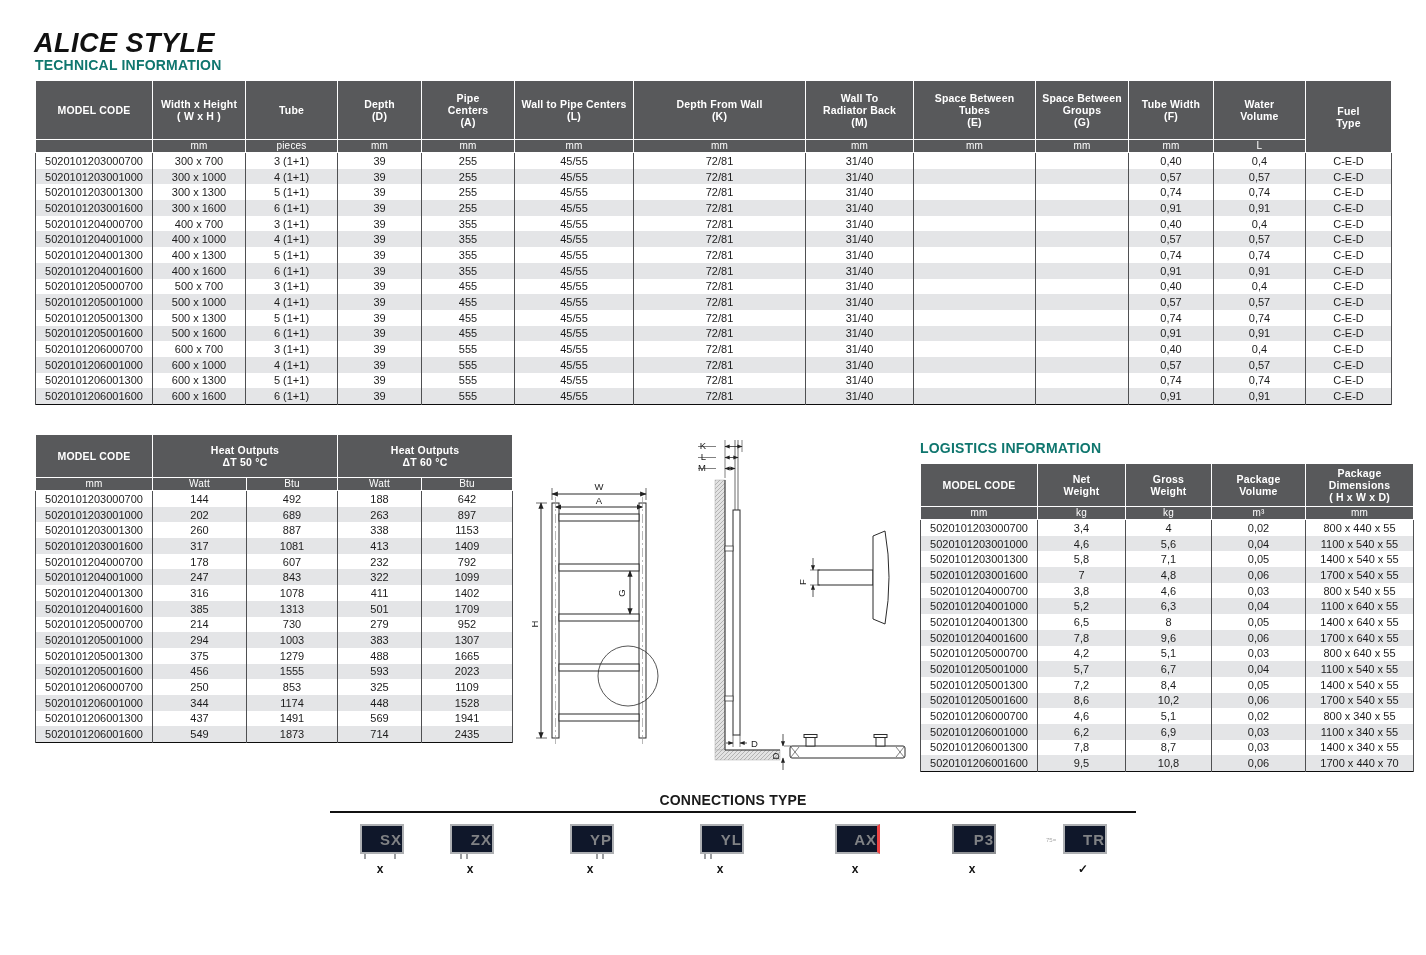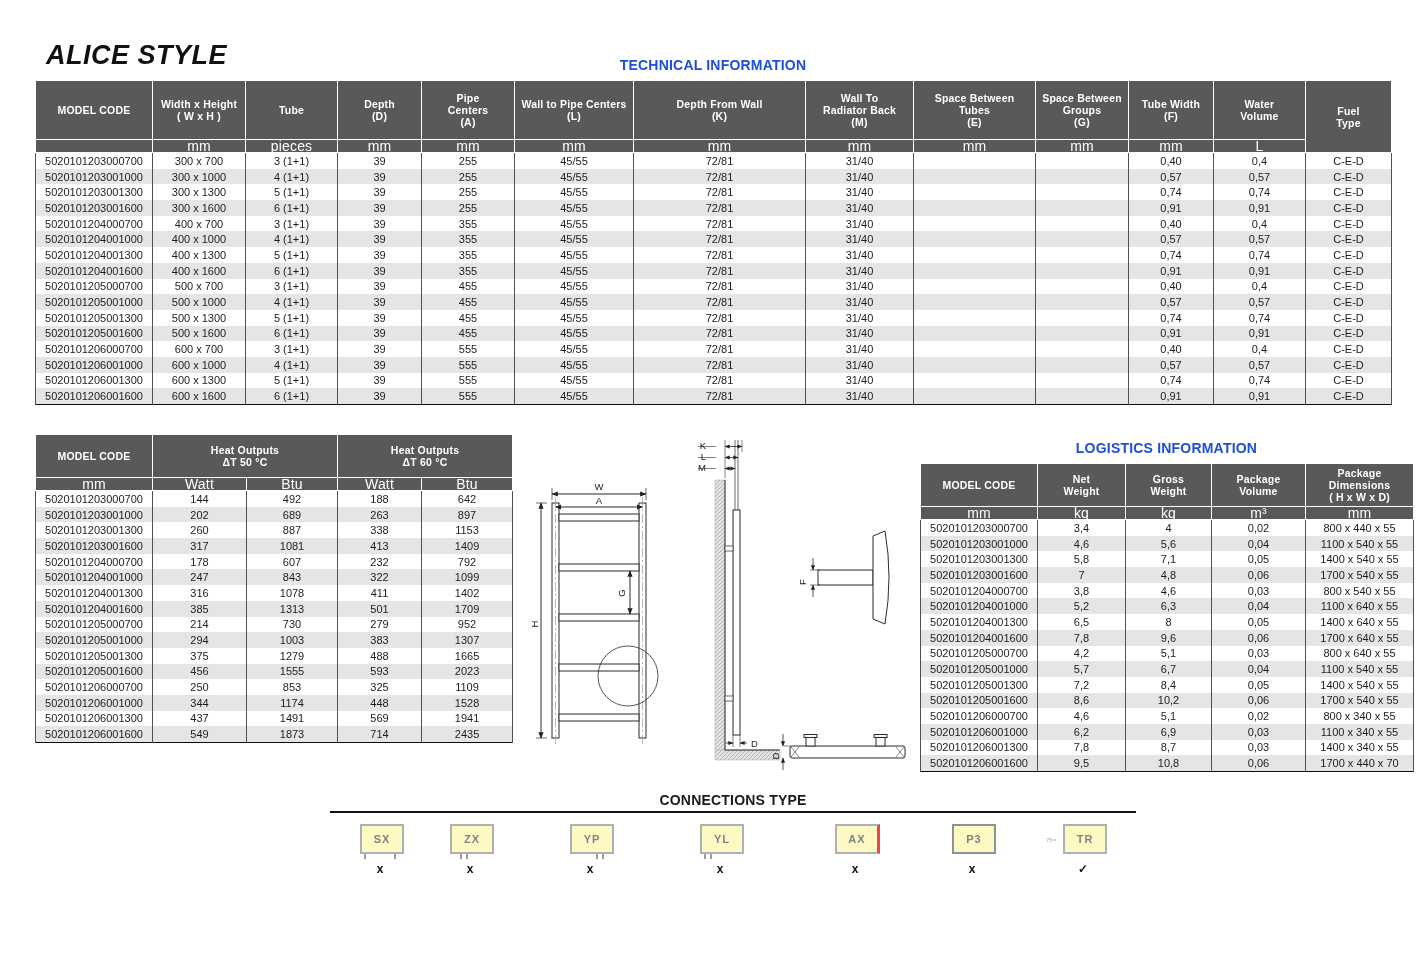--- a/index.html
+++ b/index.html
@@ -1,41 +1,41 @@
 <!DOCTYPE html>
 <html><head>
 <meta charset="utf-8">
 <style>
   html,body{margin:0;padding:0;background:#fff;}
   .page{position:relative;width:1426px;height:955px;background:#fff;overflow:hidden;
         font-family:"Liberation Sans",sans-serif;color:#1a1a1a;}
-  .page-title{position:absolute;left:30px;top:24px;margin:16px;font-size:27px;font-weight:800;
+  .page-title{position:absolute;left:30px;top:24px;margin:4px;font-size:27px;font-weight:800;
         font-style:italic;letter-spacing:.5px;color:#111;}
   .section{position:absolute;}
-  .section-title{font-size:14px;font-weight:bold;text-align:center;letter-spacing:.2px;
-        color:#1d4ed8;margin-bottom:7px;line-height:16px;}
+  .section-title{font-size:14px;font-weight:bold;letter-spacing:.2px;
+        color:#0f766e;margin-bottom:7px;line-height:16px;}
   table{border-collapse:collapse;table-layout:fixed;width:100%;
         border:1.5px solid #0d0d0d;}
   th{background:#58595b;color:#fff;border:1px solid #fff;white-space:pre-line;
         font-size:10.5px;font-weight:bold;line-height:12px;letter-spacing:.2px;padding:1px 2px;}
   tr.mh th{height:56px;}
   .small-h tr.mh th{height:40px;}
-  tr.uh th{height:12px;font-weight:normal;font-size:14px;padding:0;}
+  tr.uh th{height:12px;font-weight:normal;font-size:10px;padding:0;}
   td{border-left:1px solid #4f5052;border-right:1px solid #4f5052;text-align:center;
         font-size:11px;height:15.7px;padding:0 2px;color:#1c1c1c;white-space:nowrap;overflow:hidden;}
   tbody tr:nth-of-type(even){background:#e4e5e7;}
   
   .connections{position:absolute;left:330px;top:792px;width:806px;}
   .conn-title{font-size:14px;font-weight:bold;text-align:center;letter-spacing:.2px;
         padding-bottom:3px;border-bottom:2px solid #111;}
   .conn-items{position:relative;height:66px;}
   .conn-item{position:absolute;top:11px;width:48px;height:55px;}
   .conn-box{position:absolute;left:4px;top:0;width:40px;height:26px;border:2px solid #aeb0b3;
-        color:#808285;font-weight:bold;font-size:11px;letter-spacing:1px;
-        display:flex;align-items:center;justify-content:center;background:#fef9c3;}
+        color:#808285;font-weight:bold;font-size:15px;letter-spacing:1px;
+        display:flex;align-items:center;justify-content:flex-end;background:#0f172a;}
   .conn-ax .conn-box{border-right:3px solid #ef4444;}
   .conn-p3 .conn-box{border-color:#8f9194;}
   .stub{position:absolute;top:30px;width:2px;height:5px;background:#9b9da0;}
   .conn-mark{position:absolute;top:38px;left:0;width:100%;text-align:center;
         font-size:12px;font-weight:bold;color:#111;}
   .pre-label{position:absolute;left:-13px;top:13px;font-size:6px;color:#aaa;letter-spacing:0;}
   
   .diagram{position:absolute;left:532px;top:428px;}
   .diagram text{font-family:"Liberation Sans",sans-serif;font-size:9.5px;fill:#222;}
 </style>

